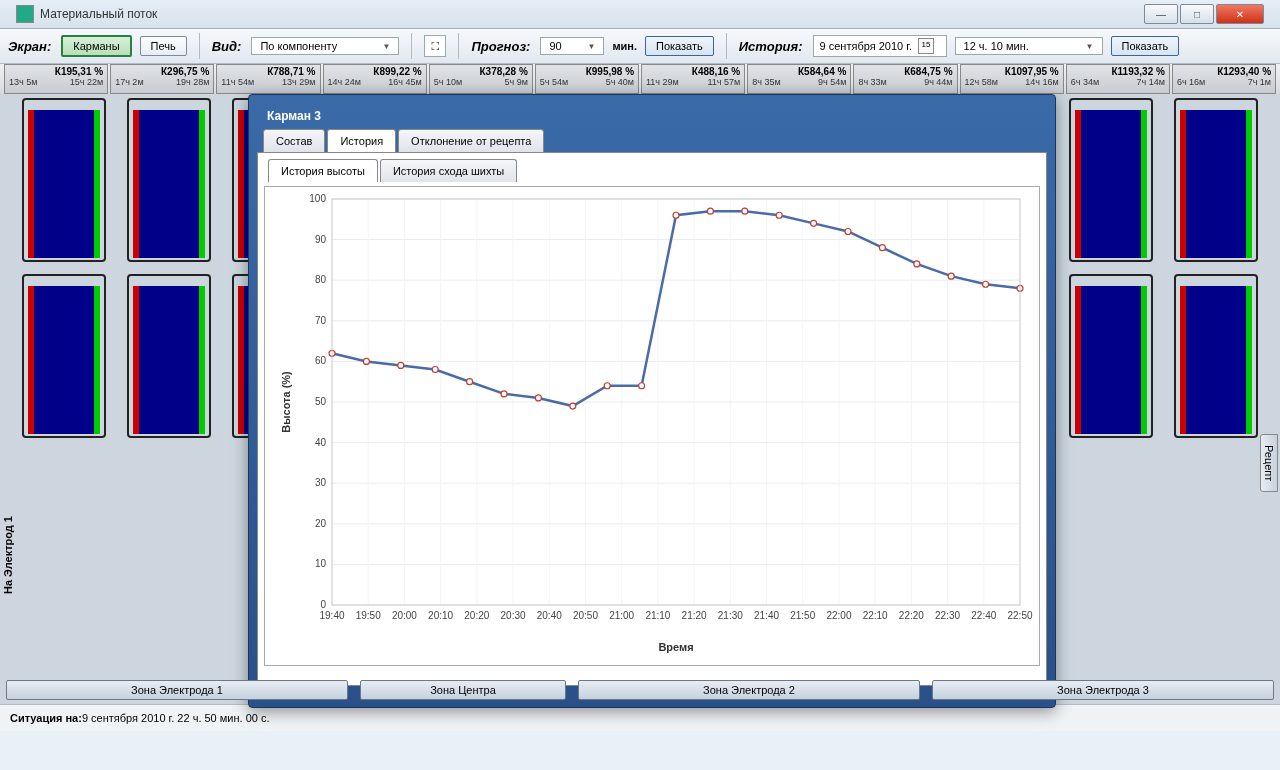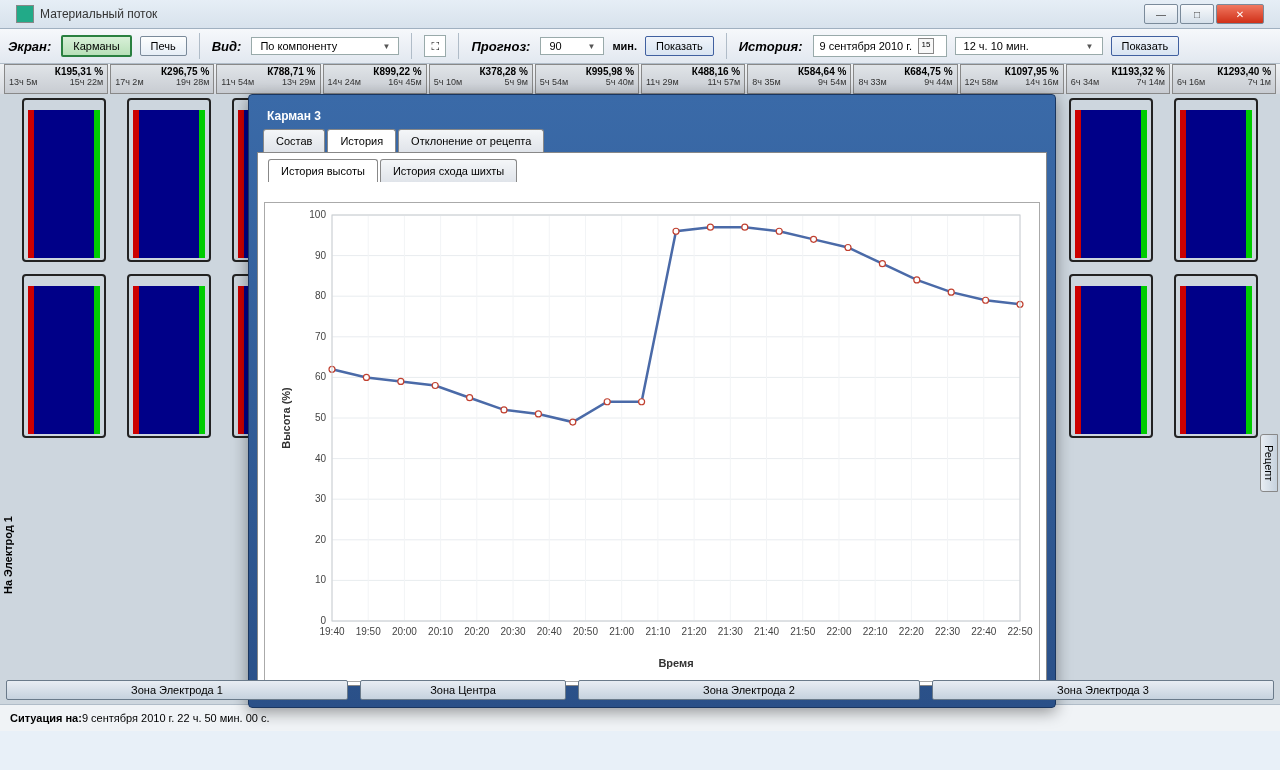--- a/index.html
+++ b/index.html
@@ -33,21 +33,21 @@
 .fill{position:absolute;left:4px;right:4px;bottom:2px;top:10px;background:linear-gradient(90deg,#c00 0 8%,#008 8% 92%,#0c0 92% 100%)}
 
 .vlabel{position:absolute;left:2px;top:500px;transform:rotate(-90deg);transform-origin:left top;font-size:11px;font-weight:bold}
 
 .popup{position:absolute;left:248px;top:0px;width:790px;height:596px;background:linear-gradient(#3a6aa8,#2a5088);border:1px solid #1a3660;border-radius:4px;box-shadow:0 4px 16px rgba(0,0,0,.4);padding:8px}
 .popup-title{color:#fff;font-size:12px;font-weight:bold;padding:6px 10px}
 .tabrow{display:flex;background:transparent;padding-left:6px}
 .tab{padding:5px 12px;border:1px solid #888;border-bottom:none;background:linear-gradient(#f4f6f8,#e0e4ea);border-radius:3px 3px 0 0;margin-right:2px;font-size:11px}
 .tab.active{background:#fff;font-weight:normal;position:relative;z-index:2}
 .tabbody{background:#fff;border:1px solid #888;padding:6px;height:520px}
-.subtabrow{display:flex;padding-left:4px;margin-bottom:20px}
+.subtabrow{display:flex;padding-left:4px;margin-bottom:4px}
 .chartwrap{border:1px solid #aaa;height:478px;position:relative;background:#fff}
 .series{fill:none;stroke:#4a6aa8;stroke-width:2.5}
 .pt{fill:#fff;stroke:#c04030;stroke-width:1.2}
 .axlabel{font-size:11px;font-weight:bold;fill:#333}
 
 .zones{position:absolute;bottom:4px;left:6px;right:6px;display:flex;gap:12px}
 .zone{flex:1;text-align:center;padding:3px 0;border:1px solid #6a7a8a;background:linear-gradient(#e8edf3,#c6d2de);font-size:11px;border-radius:2px}
 .zone.center{flex:0.6}
 
 .statusbar{height:22px;padding:2px 10px;background:#f0f3f6;border-top:1px solid #b0bcc8;display:flex;align-items:center;gap:0;font-size:11px}

